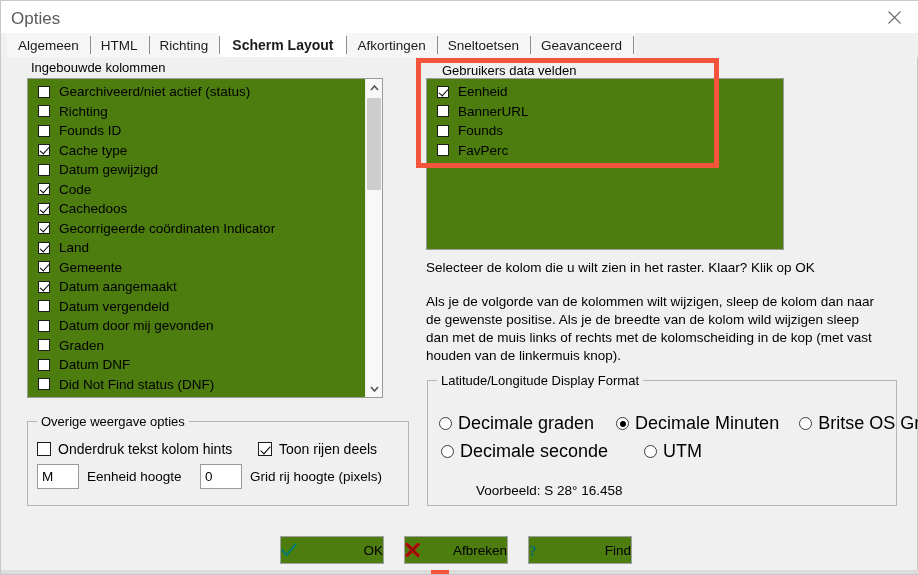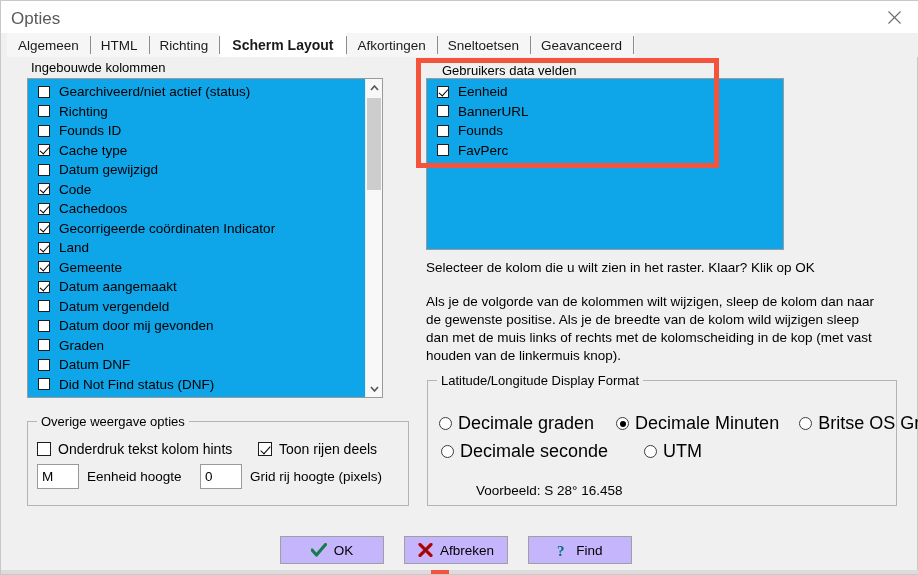--- a/index.html
+++ b/index.html
@@ -119,21 +119,21 @@
   .plain-label {
     position: absolute;
     font-size: 13px;
     color: #000;
     white-space: nowrap;
   }
 
   
   .listbox {
     position: absolute;
-    background: #0ea5e9;
+    background: #4d7c0f;
     border: 1px solid #9a9a9a;
     box-sizing: border-box;
     overflow: hidden;
   }
   .list-items {
     position: absolute;
     left: 0; top: 0;
     right: 0;
     padding: 3px 0 0 0;
   }
@@ -277,26 +277,26 @@
     width: 4px; height: 9px;
     border: solid #000;
     border-width: 0 1.7px 1.7px 0;
     transform: rotate(42deg);
   }
 
   
   .btn {
     position: absolute;
     height: 28px;
-    background: #c4b5fd;
+    background: #4d7c0f;
     border: 1px solid #a0a0a0;
     box-sizing: border-box;
     display: flex;
     align-items: center;
-    justify-content: center;
+    justify-content: space-between;
     gap: 7px;
     font-size: 13.5px;
     color: #000;
     cursor: pointer;
     font-family: "Liberation Sans", sans-serif;
   }
   .btn .glyph { display: flex; align-items: center; }
 
   
   .redbox {

